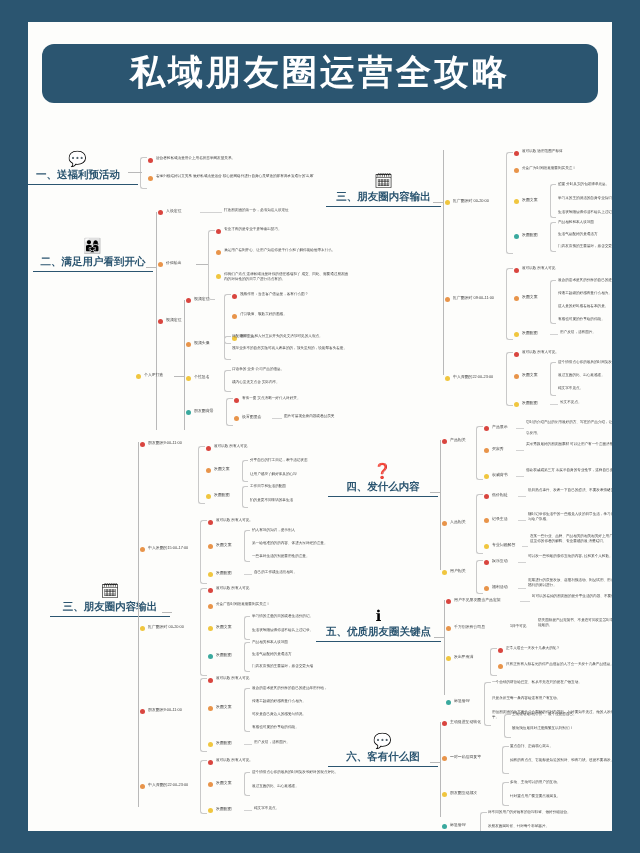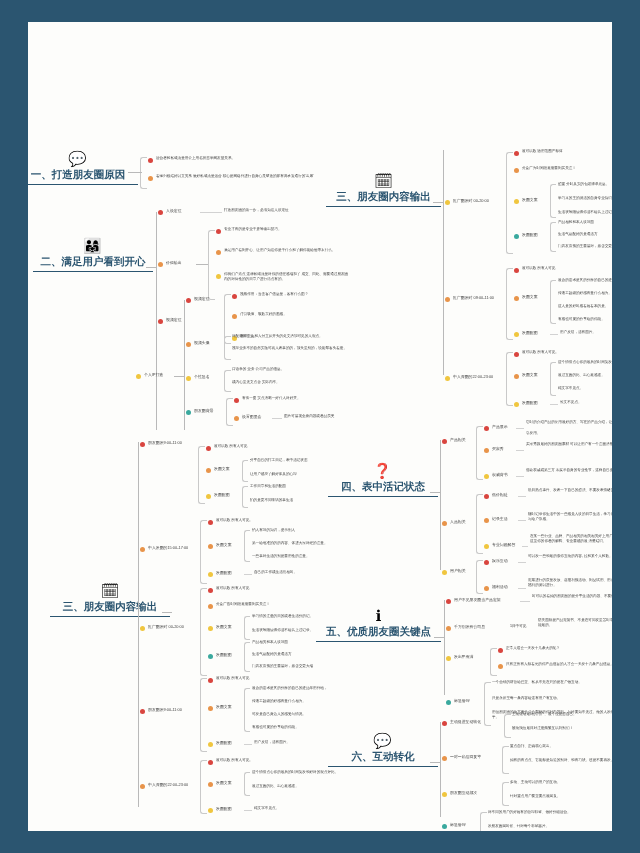--- a/index.html
+++ b/index.html
@@ -58,24 +58,29 @@
     position:absolute;border:0.8px solid #c9c9c9;border-right:none;
     border-radius:3px 0 0 3px;
   }
   .leafline{position:absolute;height:0.8px;background:#d2d2d2;}
 </style>
 </head>
 <body>
 
 <div class="canvas">
 
+  <div class="title-wrap">
+    <div class="title-box">
+      <div class="t">私域朋友圈运营全攻略</div>
+    </div>
+  </div>
 
   <div class="sec-head" style="left:-10px;top:128px;width:120px;">
     <div class="ico">💬</div>
-    <div class="lbl">一、打造朋友圈原因</div>
+    <div class="lbl">一、送福利预活动</div>
   </div>
   <div class="brace" style="left:112px;top:135px;width:6px;height:30px;"></div>
   <div class="hline" style="left:100px;top:150px;width:14px;"></div>
 
   <div class="node" style="left:120px;top:134px;max-width:200px;">
     <span class="dot r"></span>
     <span class="ntxt wrap" style="width:190px;">运营者和私域流量用公上用名状态学网友型关系。</span>
   </div>
   <div class="node" style="left:120px;top:152px;max-width:200px;">
     <span class="dot o"></span>
@@ -475,21 +480,21 @@
     <span class="dot y"></span>
     <span class="ntxt lab">发圈配图</span>
   </div>
   <div class="leafline" style="left:522px;top:382px;width:8px;"></div>
   <div class="node" style="left:532px;top:378px;">
     <span class="ntxt">长文不见点。</span>
   </div>
 
   <div class="sec-head" style="left:300px;top:440px;width:110px;">
     <div class="ico">❓</div>
-    <div class="lbl">四、表中活记状态</div>
+    <div class="lbl">四、发什么内容</div>
   </div>
   <div class="hline" style="left:402px;top:470px;width:10px;"></div>
   <div class="vline" style="left:412px;top:418px;height:130px;"></div>
 
   <div class="node" style="left:414px;top:415px;">
     <span class="dot r"></span>
     <span class="ntxt lab">产品相关</span>
   </div>
   <div class="brace" style="left:448px;top:404px;width:6px;height:52px;"></div>
   <div class="node" style="left:456px;top:402px;">
@@ -623,21 +628,21 @@
   </div>
   <div class="node" style="left:464px;top:674px;width:164px;">
     <span class="ntxt wrap" style="width:162px;">只是永发至每一条内容给这有用户有互动。</span>
   </div>
   <div class="node" style="left:464px;top:688px;width:164px;">
     <span class="ntxt wrap" style="width:162px;">用但朋友圈的动方面分公会帮助的你对内容影、与好要知不无过。做的人发动定的时候可以展示给自手。</span>
   </div>
 
   <div class="sec-head" style="left:300px;top:710px;width:110px;">
     <div class="ico">💬</div>
-    <div class="lbl">六、互动转化</div>
+    <div class="lbl">六、客有什么图</div>
   </div>
   <div class="hline" style="left:402px;top:740px;width:10px;"></div>
   <div class="vline" style="left:412px;top:700px;height:95px;"></div>
 
   <div class="node" style="left:414px;top:697px;">
     <span class="dot r"></span>
     <span class="ntxt lab">主动促进互动转化</span>
   </div>
   <div class="brace" style="left:476px;top:692px;width:6px;height:22px;"></div>
   <div class="node" style="left:484px;top:690px;">

